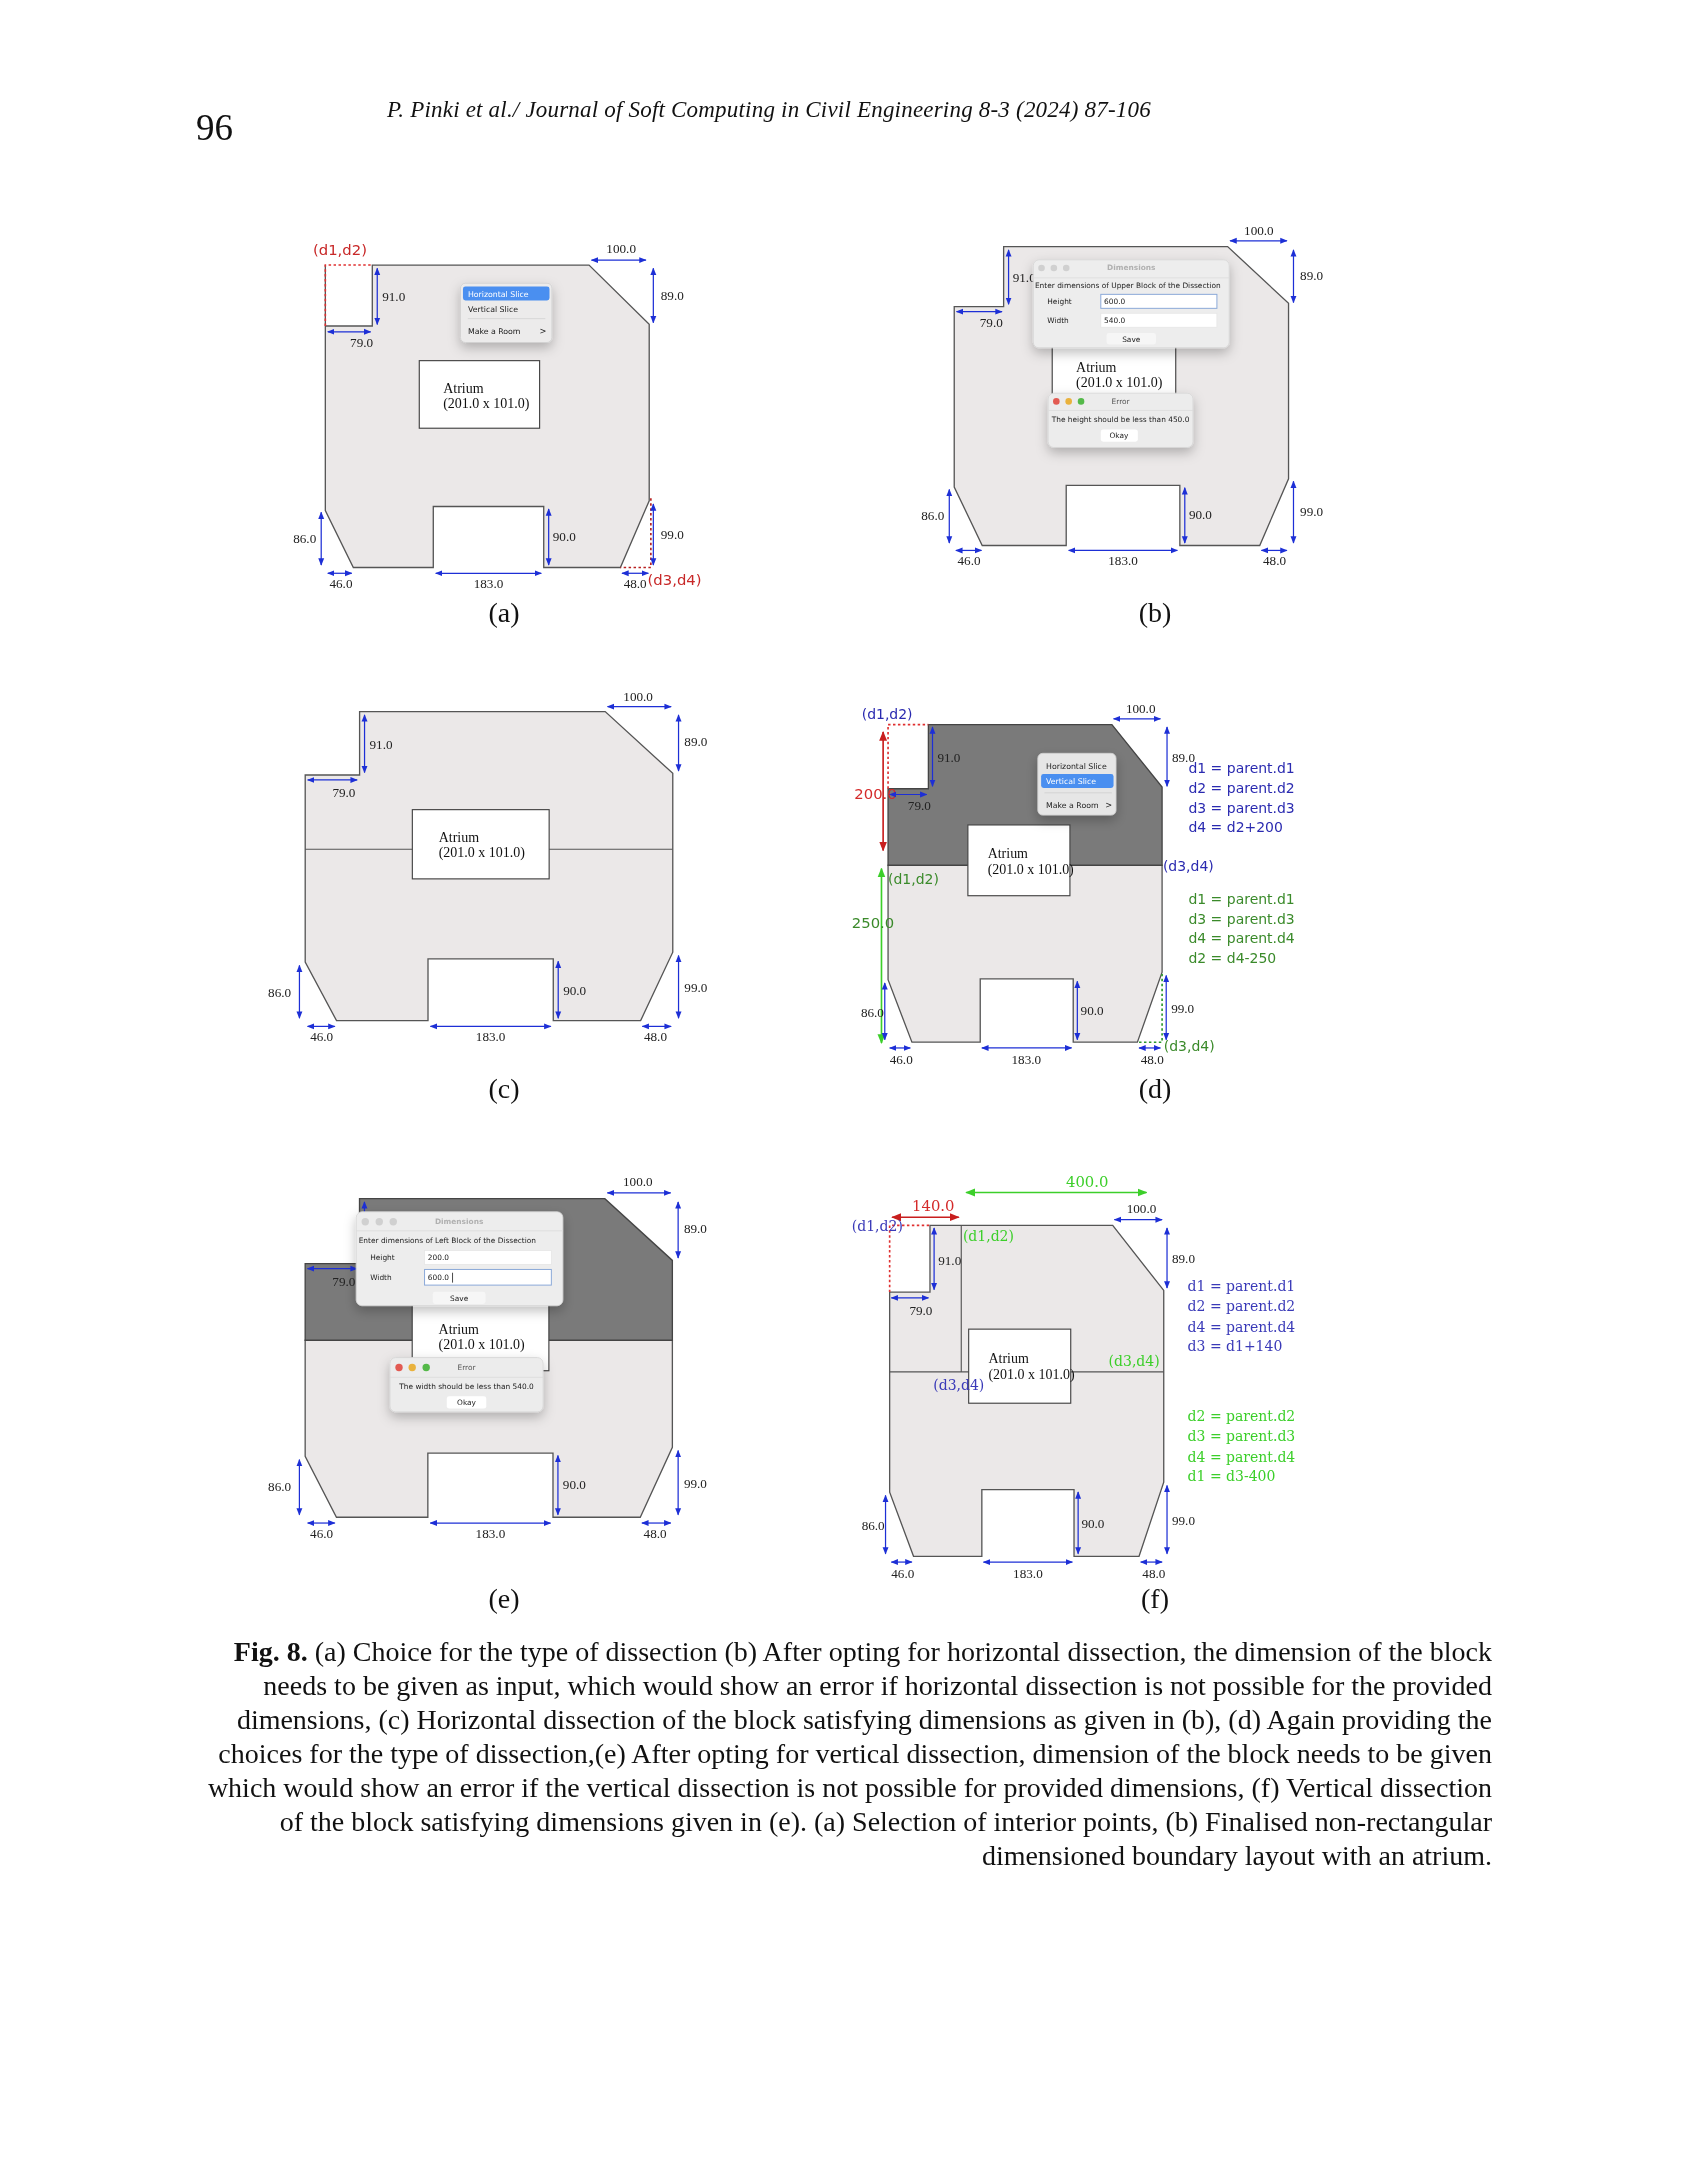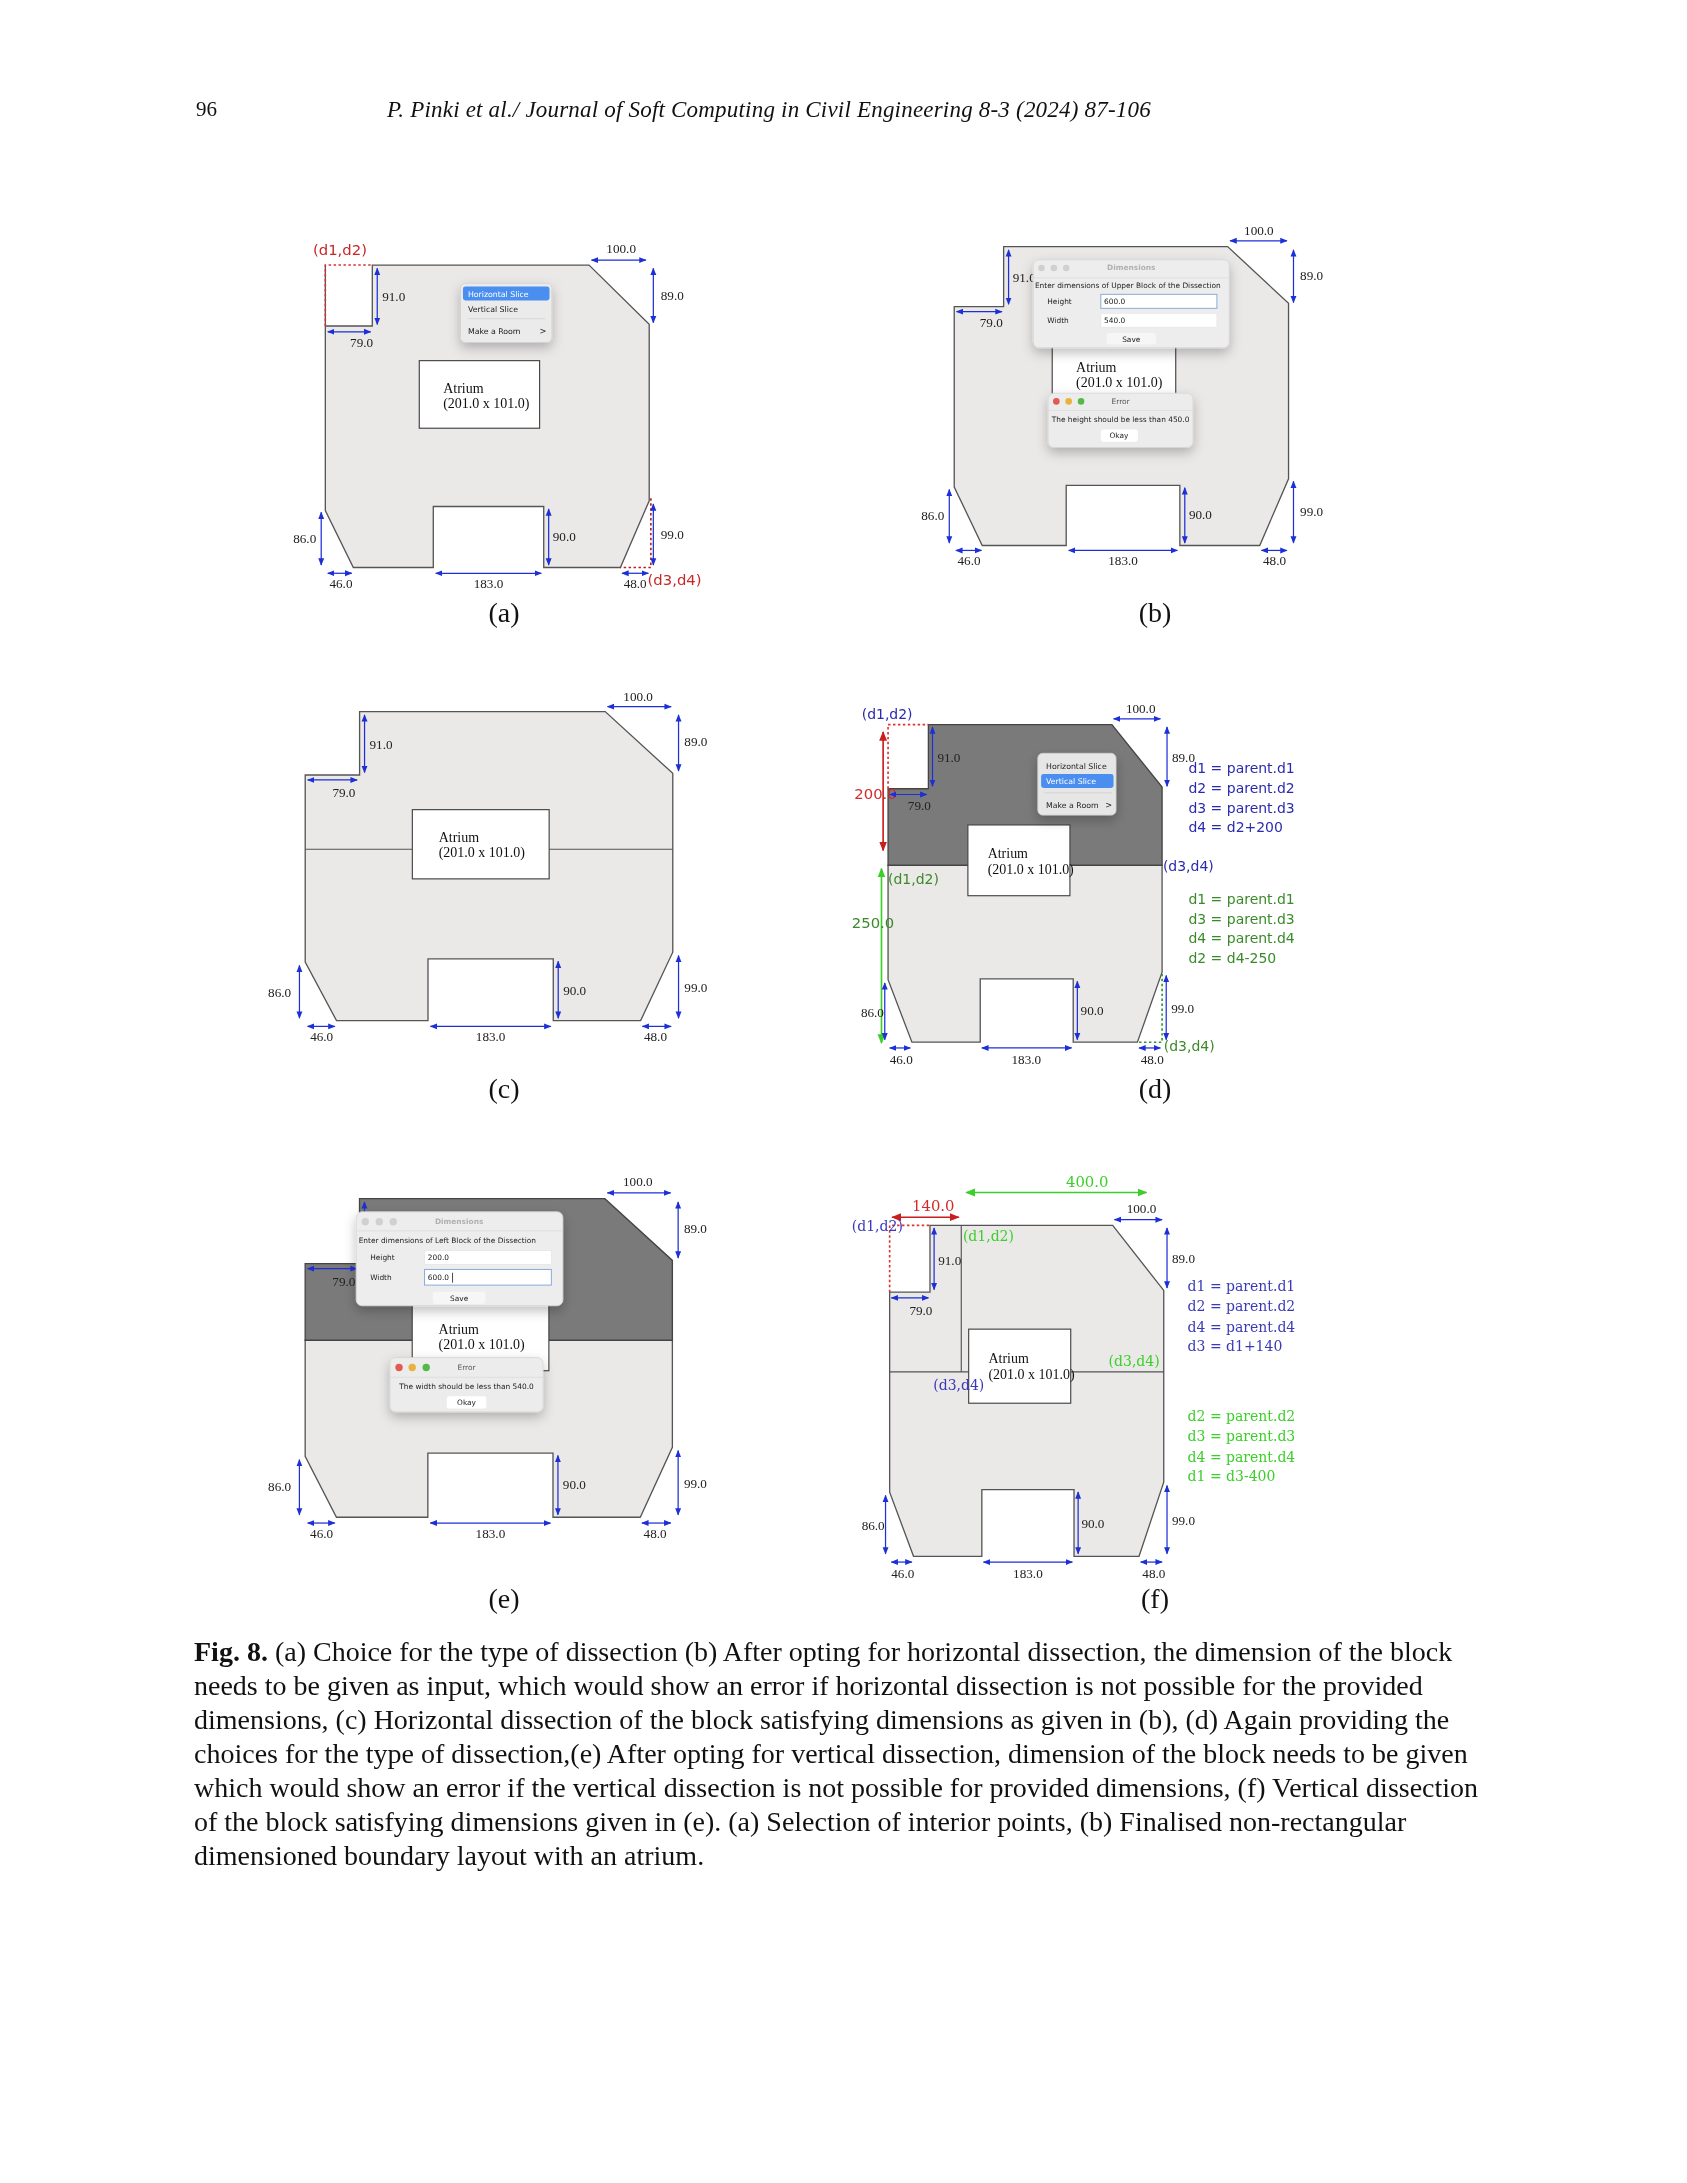--- a/index.html
+++ b/index.html
@@ -1,22 +1,22 @@
 <!DOCTYPE html>
 <html style="font-size:13px"><head>
 <meta charset="utf-8">
 <style>
   html, body { margin: 0; padding: 0; background: #ffffff; }
   body { width: 1687px; height: 2183px; position: relative; overflow: hidden; font-family: "Liberation Serif", serif; color: #111; }
-  .page-number { position: absolute; left: 196px; top: 97px; font-size: 21px; }
+  .page-number { position: absolute; left: 196px; top: 106px; font-size: 37px; }
   .running-head { position: absolute; left: 387px; top: 97px; font-size: 23px; font-style: italic; letter-spacing: 0.2px; }
   .panel { position: absolute; }
   .panel svg { display: block; overflow: visible; }
   .sublabel { position: absolute; font-size: 28px; width: 66px; text-align: center; }
-  .caption { position: absolute; left: 194px; top: 1635px; width: 1298px; font-size: 28px; line-height: 34px; text-align: left; }
+  .caption { position: absolute; left: 194px; top: 1635px; width: 1298px; font-size: 28px; line-height: 34px; text-align: right; }
   .caption b { font-weight: bold; }
   
   .dim { font-family: "Liberation Serif", serif; font-size: 16px; fill: #222; }
   .atr { font-family: "Liberation Serif", serif; font-size: 17px; fill: #111; }
   .ui { font-family: "DejaVu Sans", sans-serif; fill: #222; }
   .anno { font-family: "DejaVu Sans", sans-serif; }
   .annoserif { font-family: "DejaVu Serif", serif; }
 </style>
 </head>
 <body>

